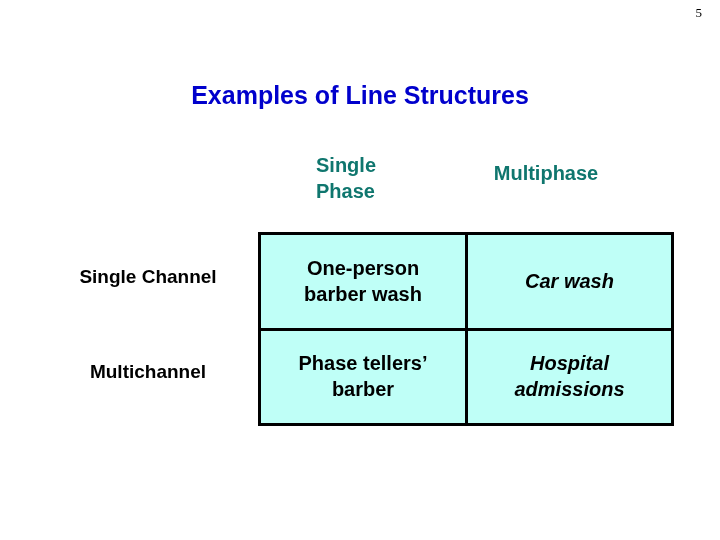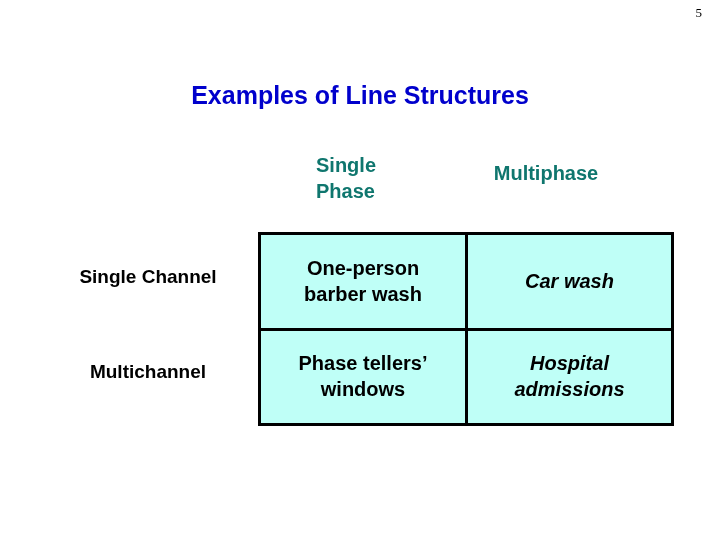--- a/index.html
+++ b/index.html
@@ -147,21 +147,21 @@
           <span class="cell-line">One-person</span>
           <span class="cell-line">barber wash</span>
         </td>
         <td class="col-2">
           <span class="cell-line">Car wash</span>
         </td>
       </tr>
       <tr class="row-2">
         <td class="col-1">
           <span class="cell-line">Phase tellers’</span>
-          <span class="cell-line">windows</span>
+          <span class="cell-line">barber</span>
         </td>
         <td class="col-2">
           <span class="cell-line">Hospital</span>
           <span class="cell-line">admissions</span>
         </td>
       </tr>
     </tbody>
   </table>
 
 </div>

